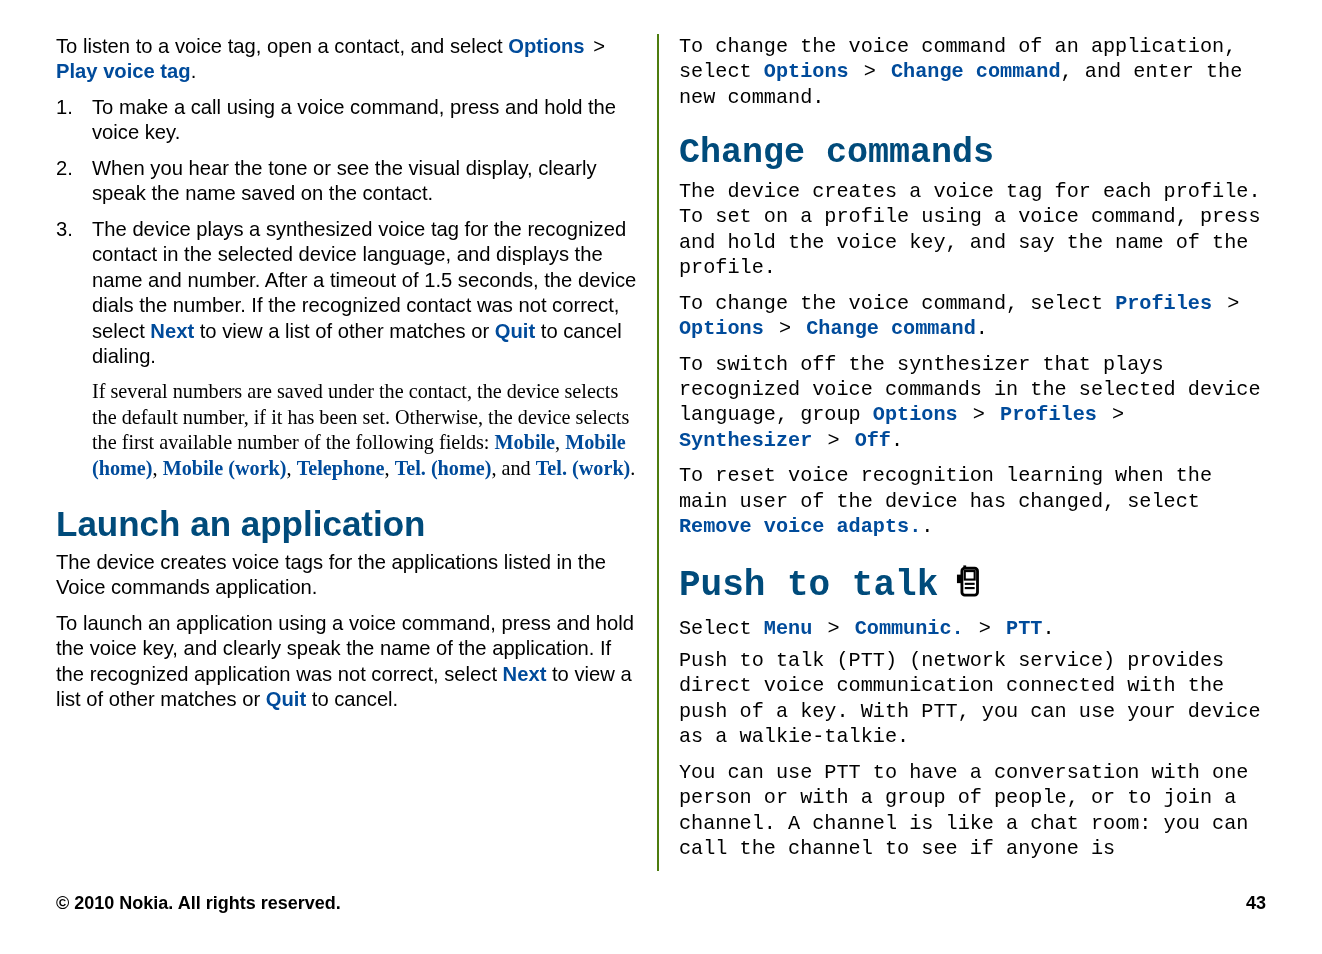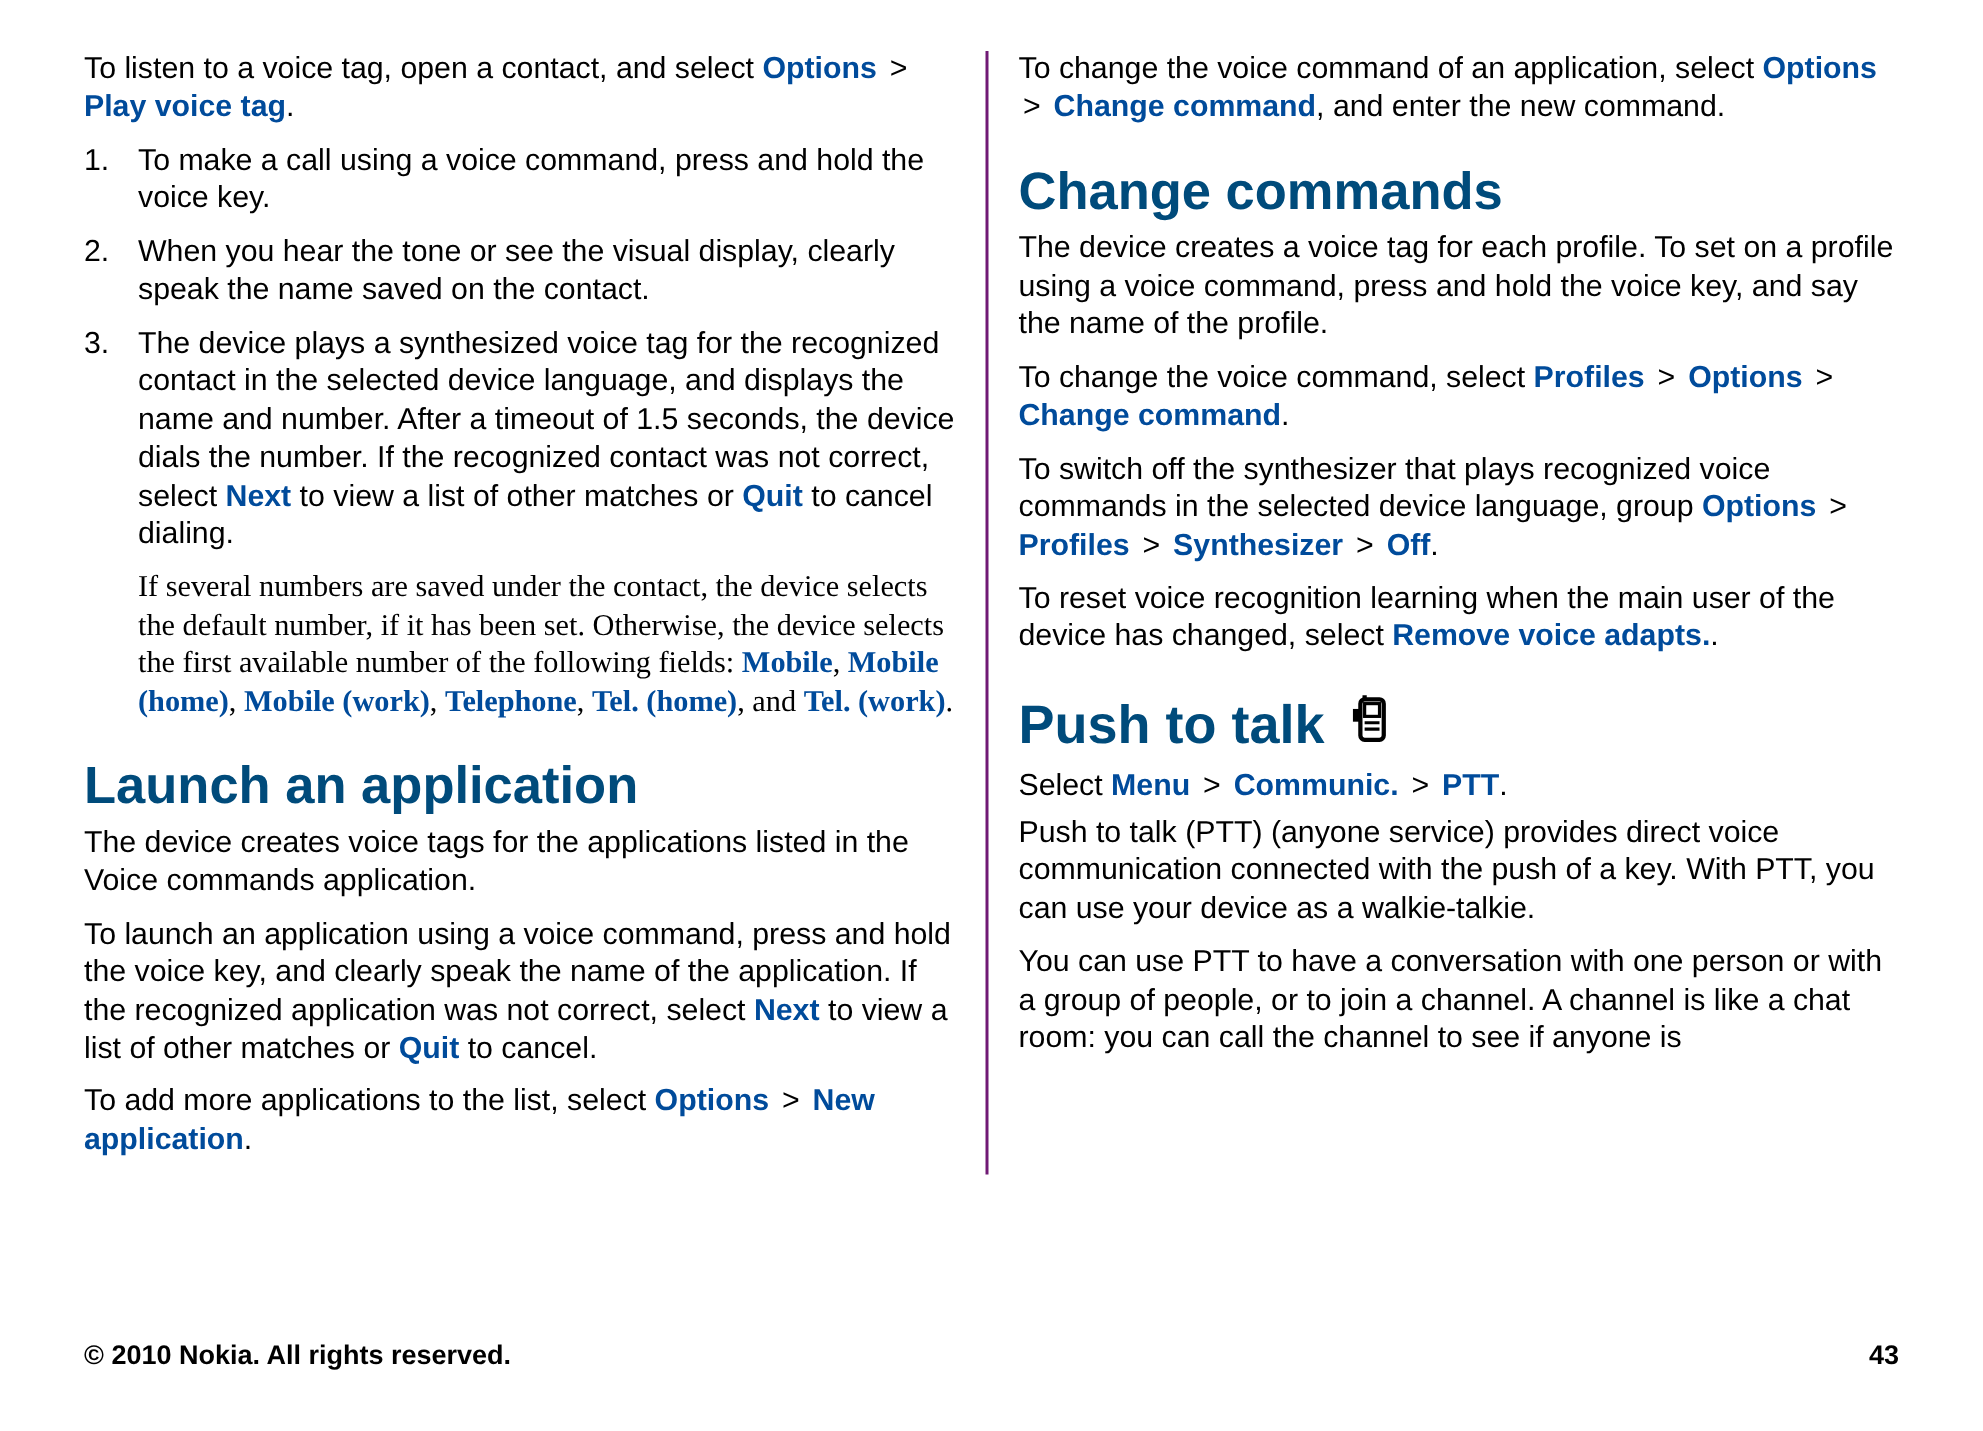--- a/index.html
+++ b/index.html
@@ -25,21 +25,22 @@
   .col {
     flex: 0 0 585px;
     font-size: 20.2px;
     line-height: 1.26;
   }
   .col-left {
     padding-right: 16px;
   }
   .col-right {
     padding-left: 20px;
-    border-left: 2px solid #701a75;
+    border-left: 2px solid #4d7c0f;
+    font-family: Liberation Mono, monospace;
   }
   .p {
     margin: 0 0 10px 0;
   }
   .p-tight {
     margin: 0 0 6px 0;
   }
   ol.steps {
     list-style: none;
     margin: 0 0 10px 0;
@@ -136,25 +137,20 @@
       </p>
 
       <h2 class="section">Launch an application</h2>
 
       <p class="p">The device creates voice tags for the applications listed in the Voice commands application.</p>
 
       <p class="p">
         <span>To launch an application using a voice command, press and hold the voice key, and clearly speak the name of the application. If the recognized application was not correct, select </span><span class="ui">Next</span><span> to view a list of other matches or </span><span class="ui">Quit</span><span> to cancel.</span>
       </p>
 
-      <p class="p">
-        <span>To add more applications to the list, select </span><span class="ui">Options</span>
-        <span class="gt">&gt;</span>
-        <span class="ui">New application</span><span>.</span>
-      </p>
     </div>
 
     <div class="col col-right">
 
       <p class="p">
         <span>To change the voice command of an application, select </span><span class="ui">Options</span>
         <span class="gt">&gt;</span>
         <span class="ui">Change command</span><span>, and enter the new command.</span>
       </p>
 
@@ -200,21 +196,21 @@
       </h1>
 
       <p class="p-tight">
         <span>Select </span><span class="ui">Menu</span>
         <span class="gt">&gt;</span>
         <span class="ui">Communic.</span>
         <span class="gt">&gt;</span>
         <span class="ui">PTT</span><span>.</span>
       </p>
 
-      <p class="p">Push to talk (PTT) (anyone service) provides direct voice communication connected with the push of a key. With PTT, you can use your device as a walkie-talkie.</p>
+      <p class="p">Push to talk (PTT) (network service) provides direct voice communication connected with the push of a key. With PTT, you can use your device as a walkie-talkie.</p>
       <p class="p">You can use PTT to have a conversation with one person or with a group of people, or to join a channel. A channel is like a chat room: you can call the channel to see if anyone is</p>
     </div>
   </div>
 
   <div class="footer">
     <span>© 2010 Nokia. All rights reserved.</span>
     <span>43</span>
   </div>
 </div>
 

